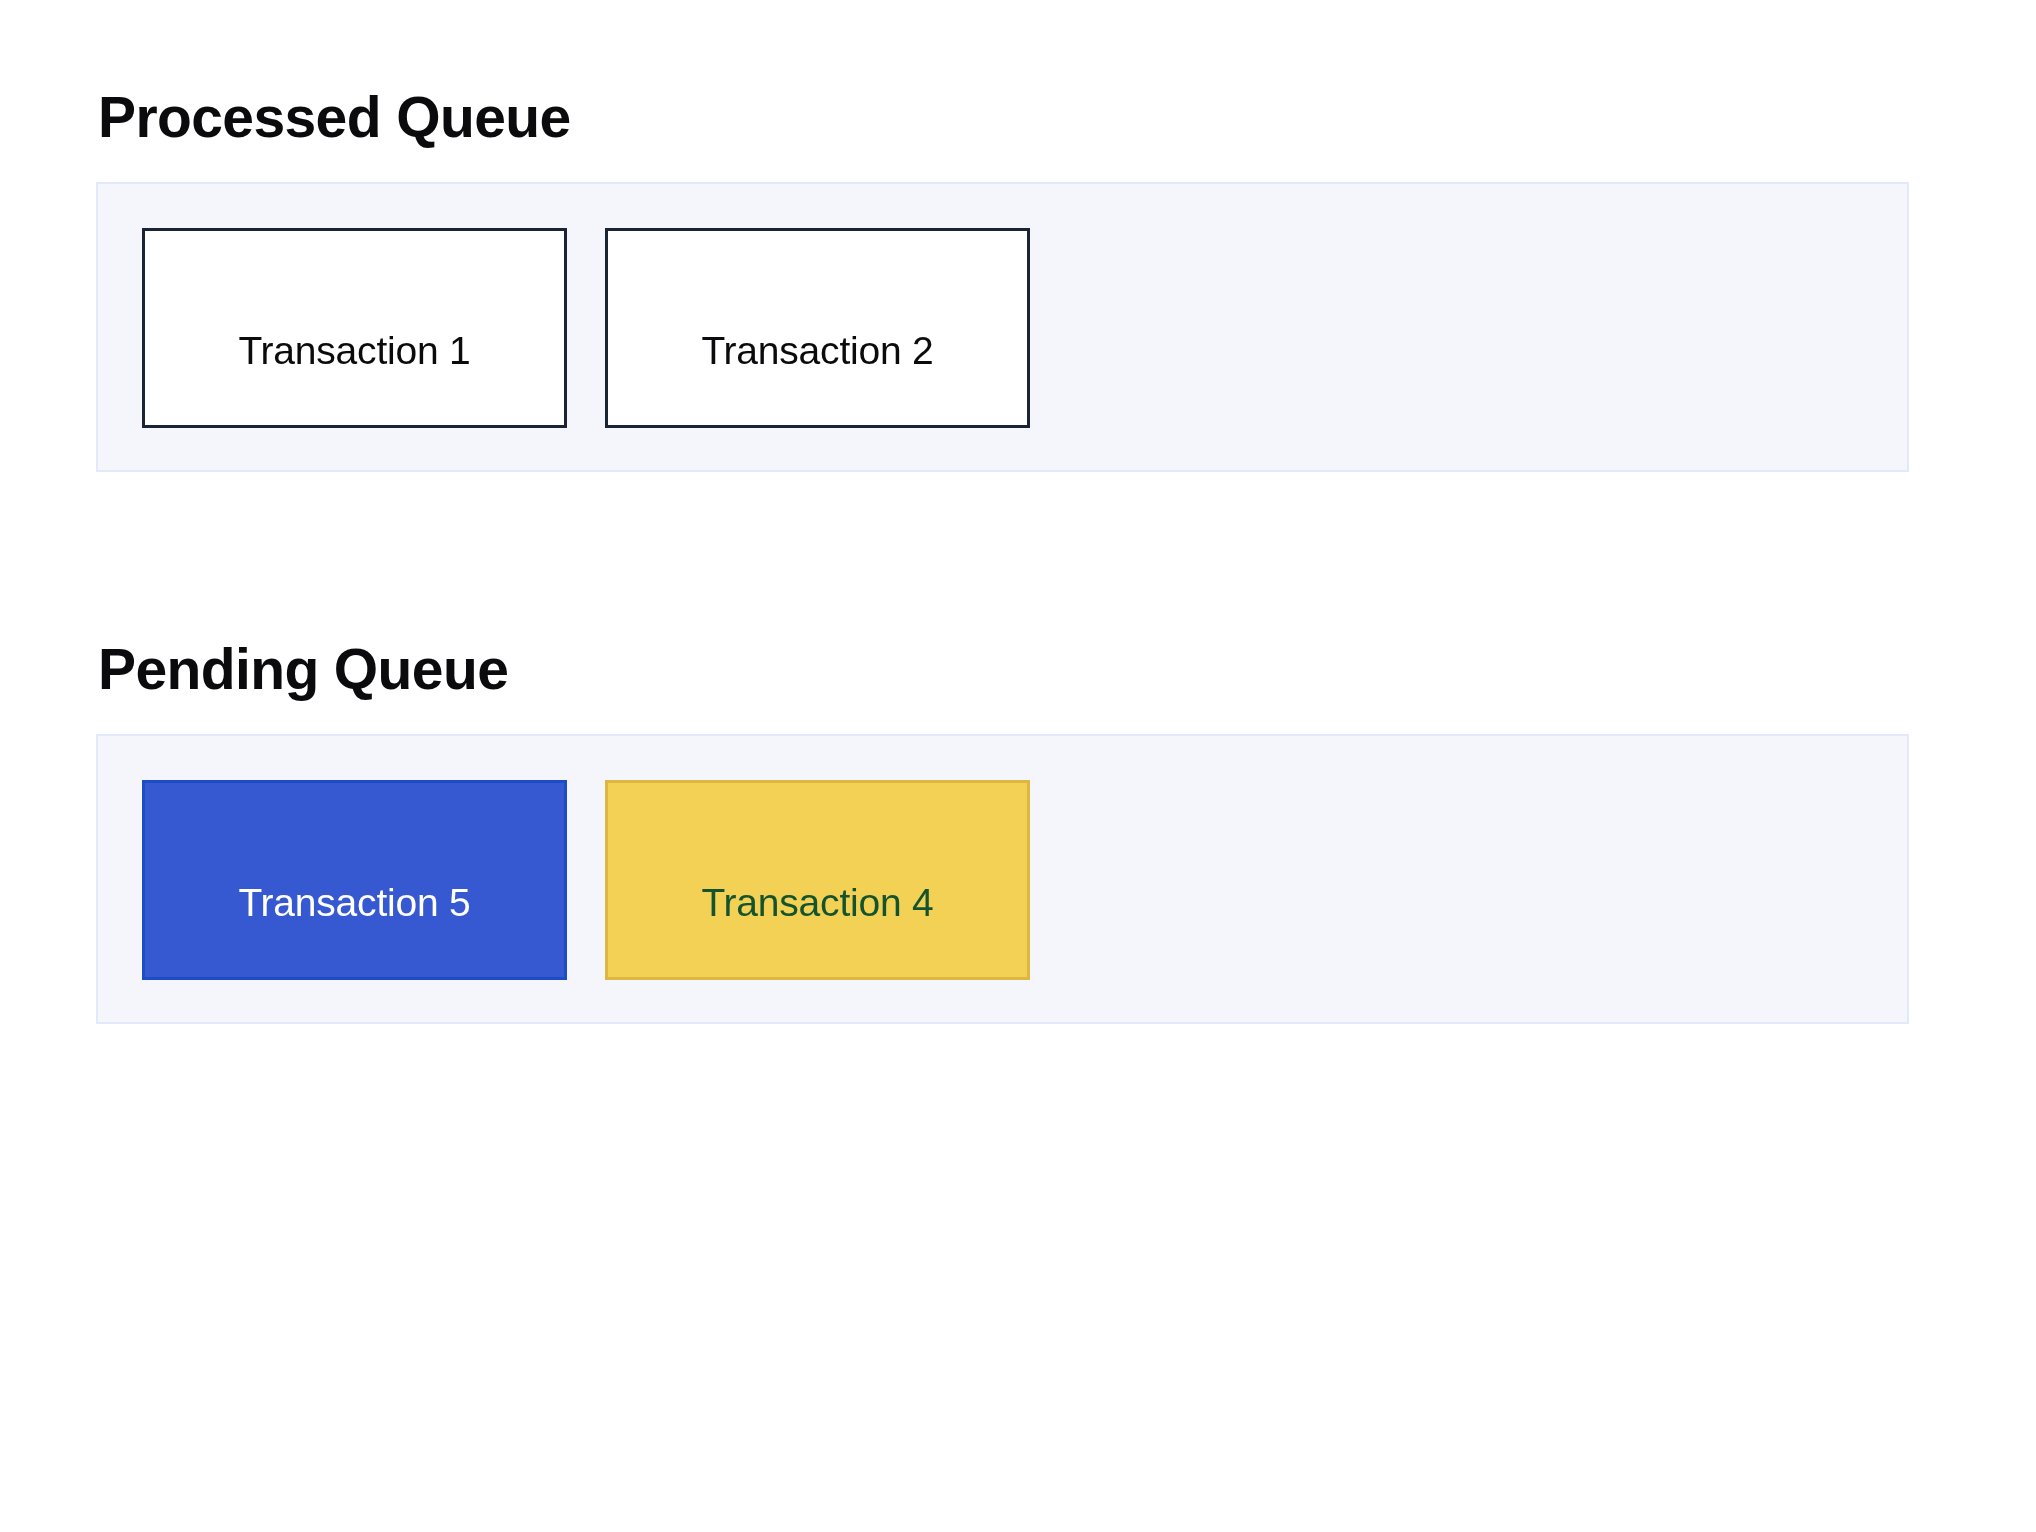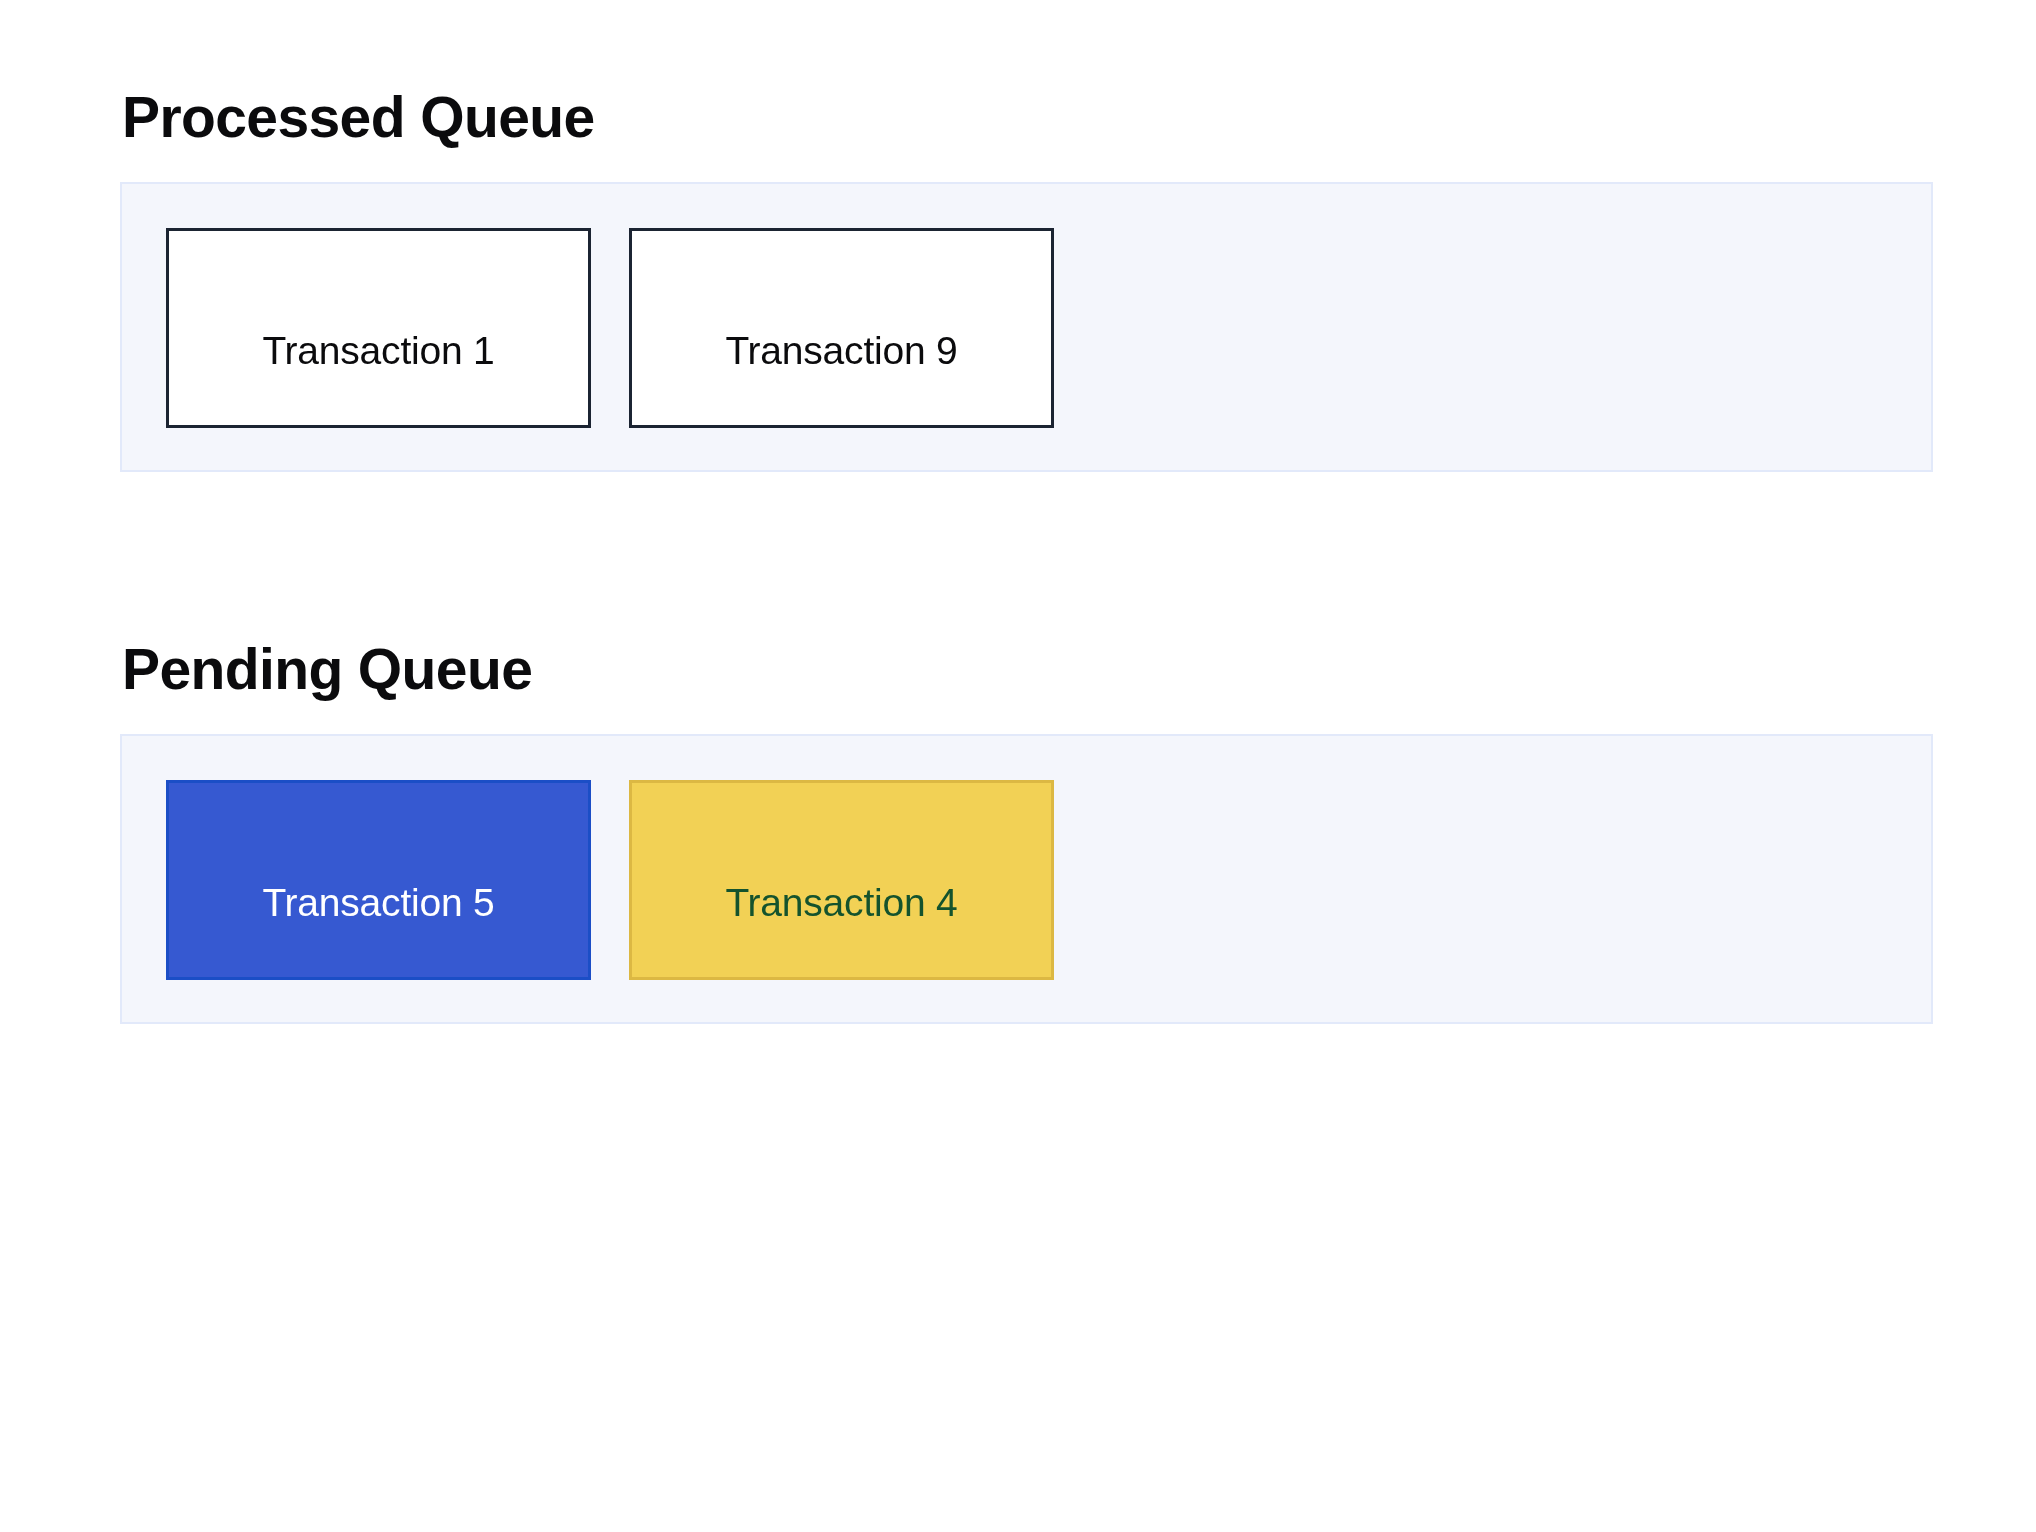--- a/index.html
+++ b/index.html
@@ -20,21 +20,21 @@
     position: relative;
     width: 2036px;
     height: 1532px;
     box-sizing: border-box;
     padding: 0;
   }
 
   
   .section {
     position: absolute;
-    left: 120px;
+    left: 96px;
     width: 1813px;
   }
   #section-processed { top: 86px; }
   #section-pending   { top: 638px; }
 
   .section-title {
     font-family: "Liberation Sans", sans-serif;
     font-size: 57px;
     font-weight: bold;
     line-height: 1.1;
@@ -107,21 +107,21 @@
   <section class="section" id="section-processed">
     <h2 class="section-title">Processed Queue</h2>
 
     <div class="queue-container">
 
       <div class="tx-card v-plain">
         <span class="tx-label">Transaction 1</span>
       </div>
 
       <div class="tx-card v-plain">
-        <span class="tx-label">Transaction 9</span>
+        <span class="tx-label">Transaction 2</span>
       </div>
 
     </div>
   </section>
 
   <section class="section" id="section-pending">
     <h2 class="section-title">Pending Queue</h2>
 
     <div class="queue-container">
 

